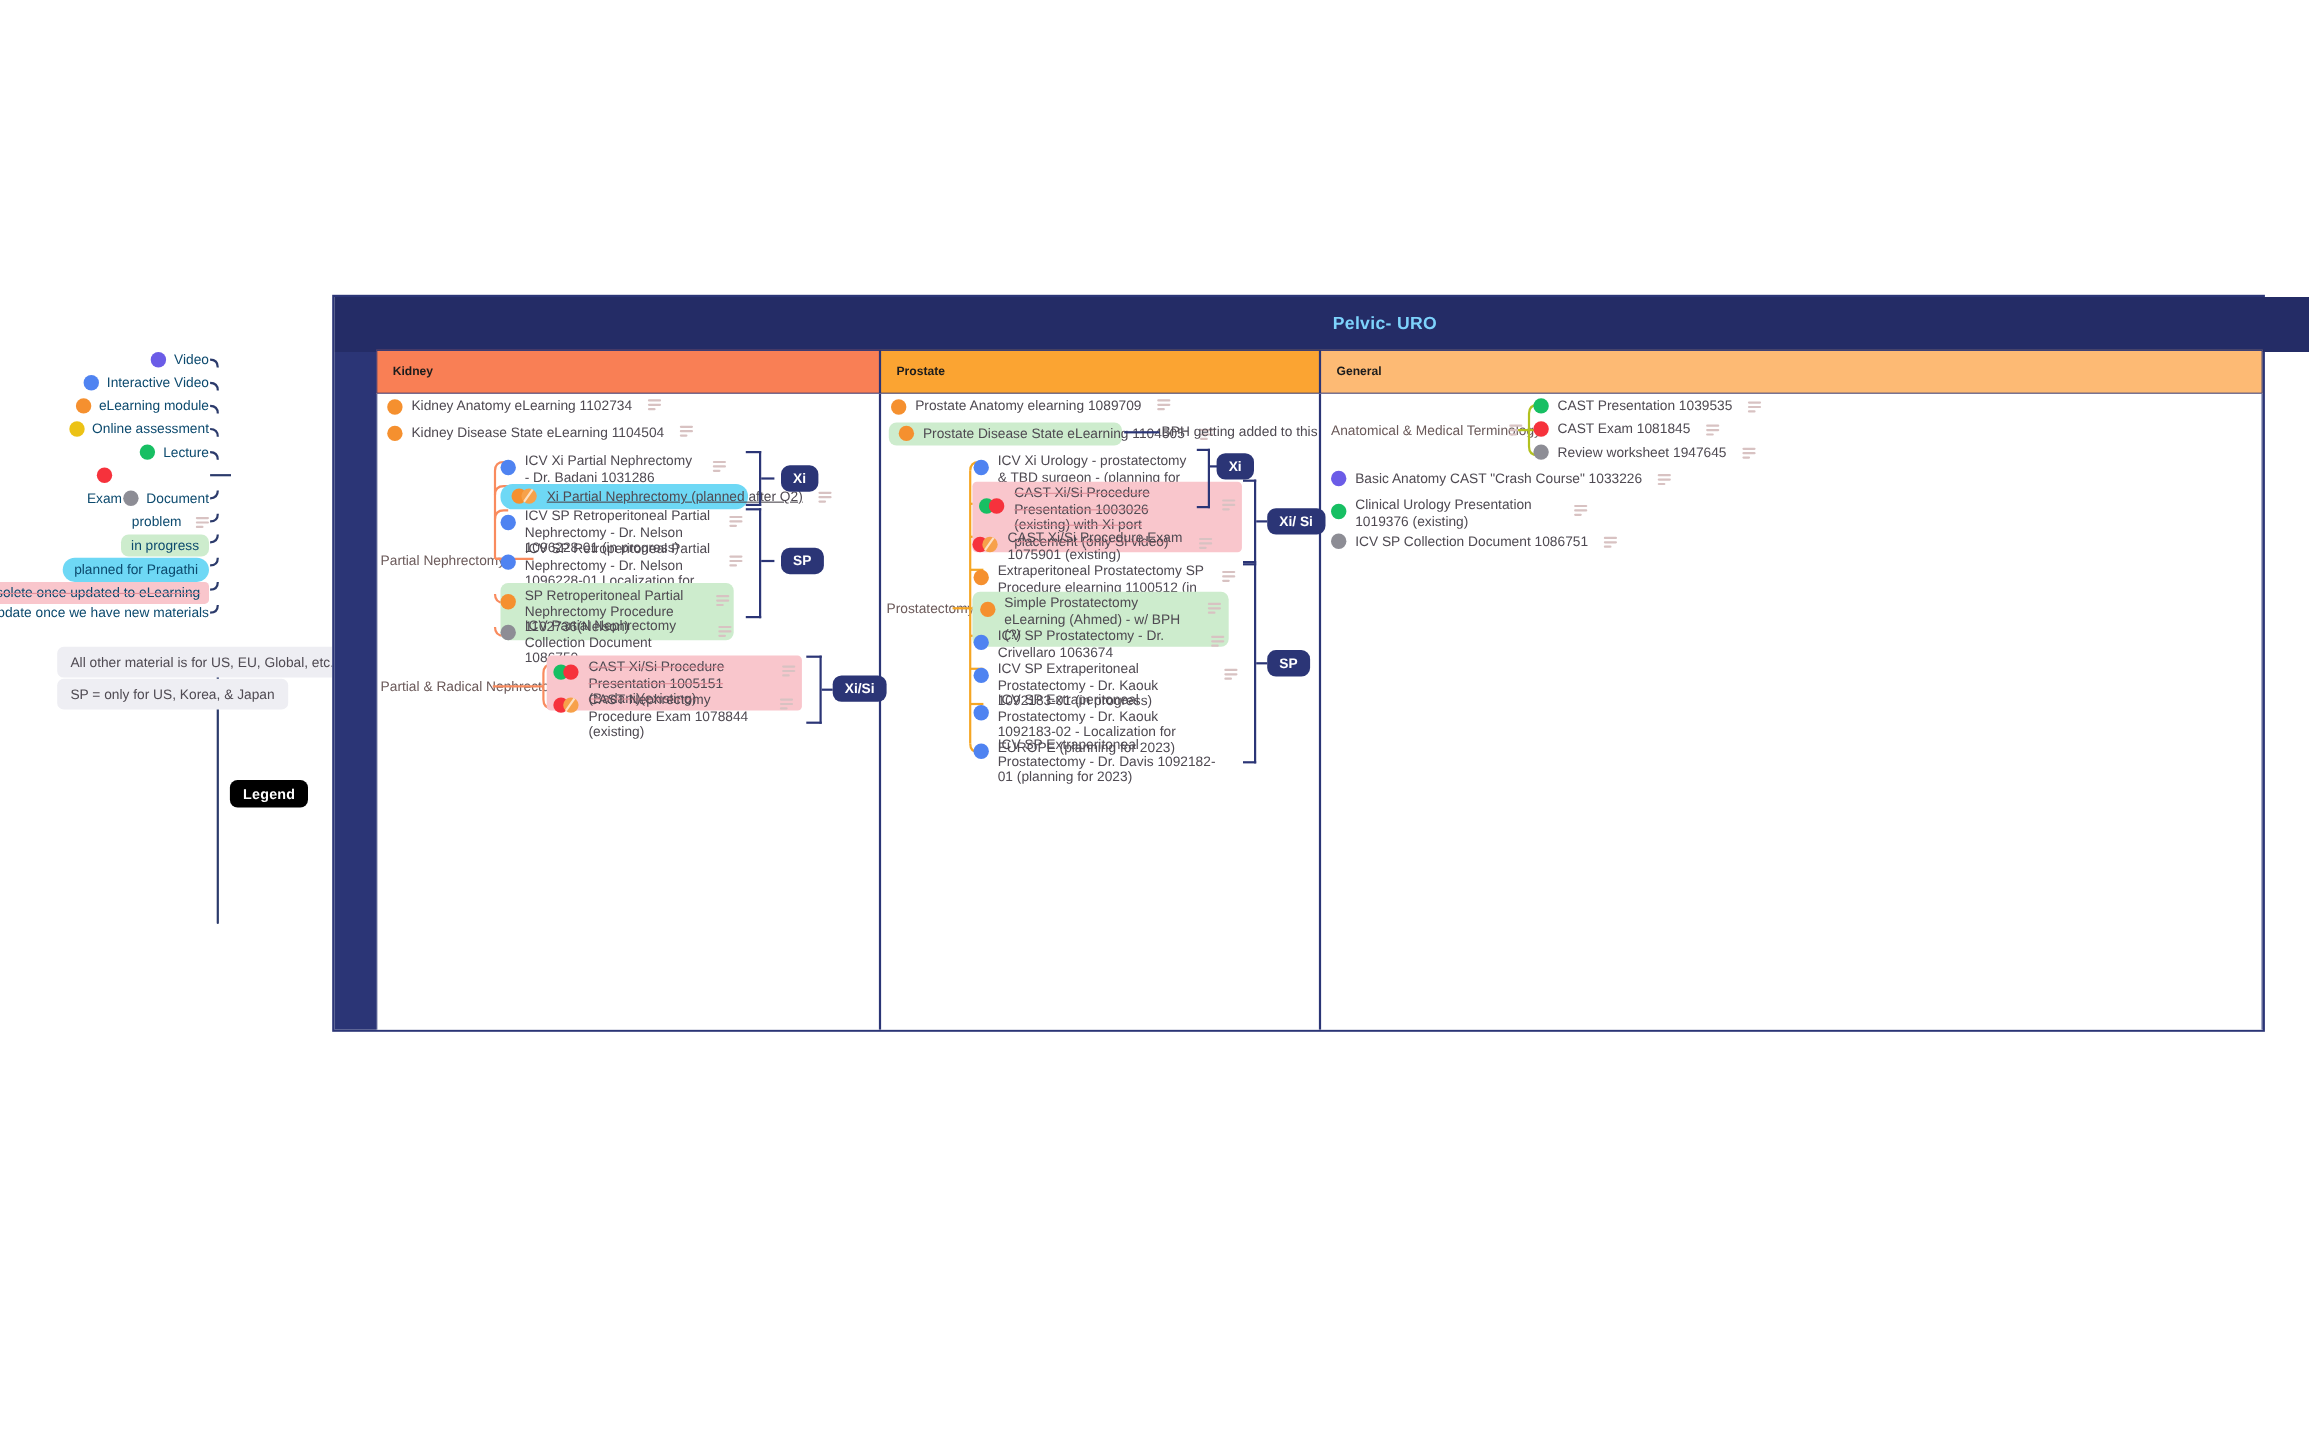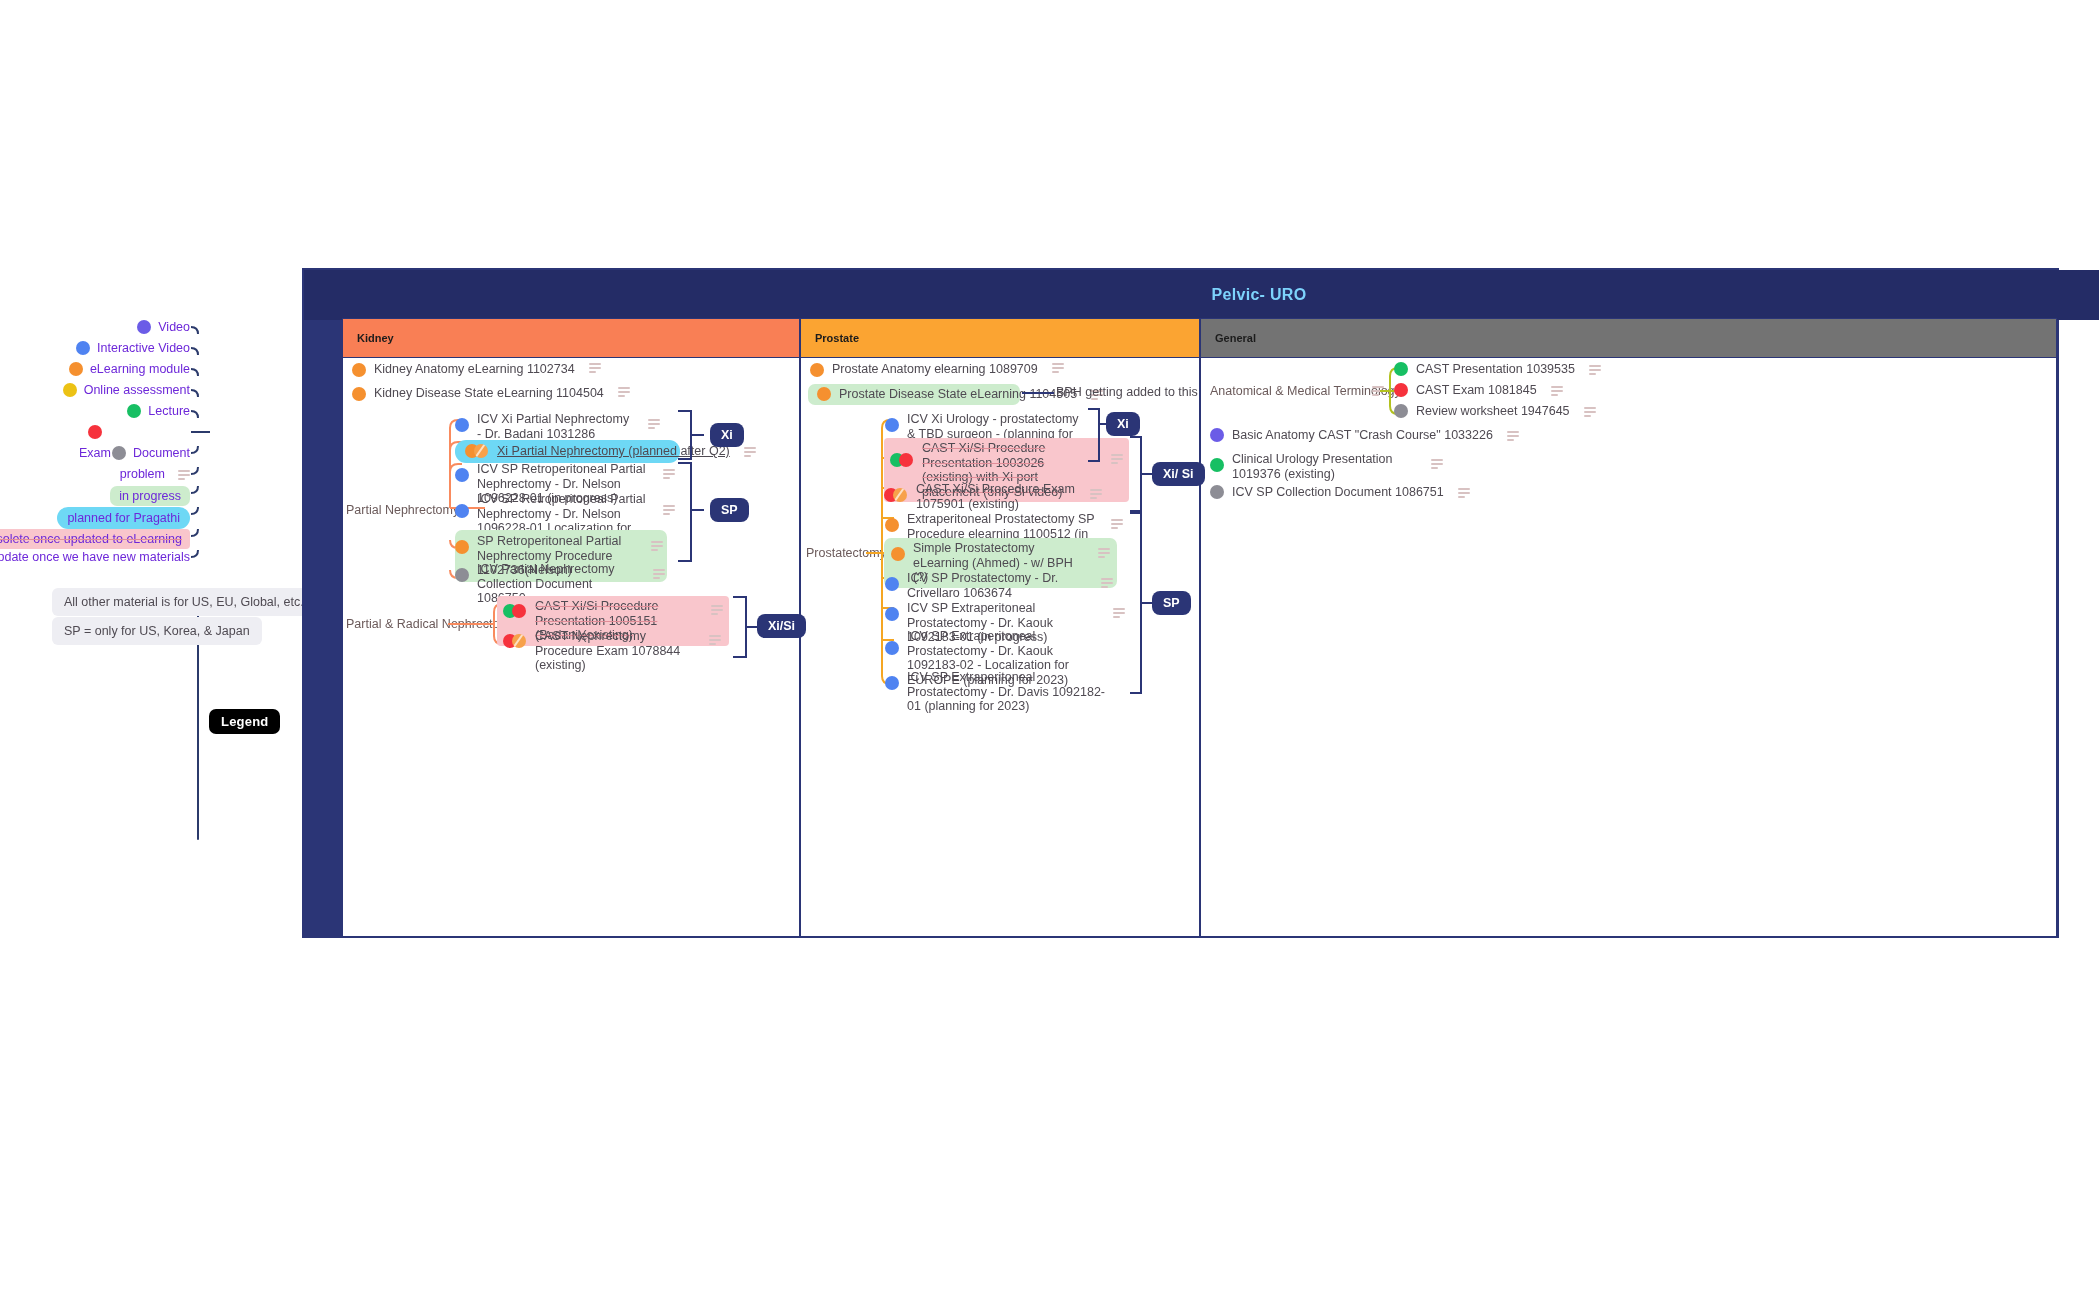--- a/index.html
+++ b/index.html
@@ -19,21 +19,21 @@
 
   
   .note-ico{display:inline-block;width:12px;height:10px;flex:0 0 auto;position:relative;margin-left:6px;top:1px;}
   .note-ico i{position:absolute;left:0;height:2px;background:#d8c2c2;border-radius:1px;display:block;}
   .note-ico i:nth-child(1){top:0;width:12px;}
   .note-ico i:nth-child(2){top:4px;width:12px;}
   .note-ico i:nth-child(3){top:8px;width:7px;}
 
   
   #legend-block{left:0px;top:340px;width:340px;height:360px;}
-  .lg-row{position:absolute;display:flex;align-items:center;gap:7px;font-size:12.5px;color:#6d28d9;white-space:nowrap;}
+  .lg-row{position:absolute;display:flex;align-items:center;gap:7px;font-size:12.5px;color:#0c4a6e;white-space:nowrap;}
   .lg-row .lbl{font-size:12.5px;}
   .legend-pill{position:absolute;left:209px;top:369px;background:#000;color:#fff;
         font-size:13px;font-weight:600;border-radius:7px;padding:5px 12px;letter-spacing:.2px;}
   .legend-spine{position:absolute;left:197px;top:274px;width:2px;height:226px;background:#2b3a6b;border-radius:2px;}
 
   
   .sticky-note{position:absolute;background:#eeeef3;border-radius:6px;padding:7px 12px;
         font-size:12.5px;color:#4f4a52;white-space:nowrap;}
 
   
@@ -150,21 +150,21 @@
 
 <div class="sticky-note" style="left:52px;top:588px;">All other material is for US, EU, Global, etc.</div>
 <div class="sticky-note" style="left:52px;top:617px;">SP = only for US, Korea, &amp; Japan</div>
 
 <div class="abs" id="main-panel"></div>
 <div id="panel-title">Pelvic- URO</div>
 <div id="left-rail"></div>
 
 <div class="col-head c-kidney" style="background:#f97f55;">Kidney</div>
 <div class="col-head c-prostate" style="background:#fba432;">Prostate</div>
-<div class="col-head c-general" style="background:#737373;">General</div>
+<div class="col-head c-general" style="background:#fdba74;">General</div>
 
 <div class="col-body c-kidney"></div>
 <div class="col-body c-prostate"></div>
 <div class="col-body c-general"></div>
 
 <div class="node" style="left:352px;top:362px;width:260px;">
   <span class="dot" style="background:#f5902f;margin-top:1px;"></span>
   <span class="node-text">Kidney Anatomy eLearning 1102734</span>
   <span class="note-ico">
       <i></i>

